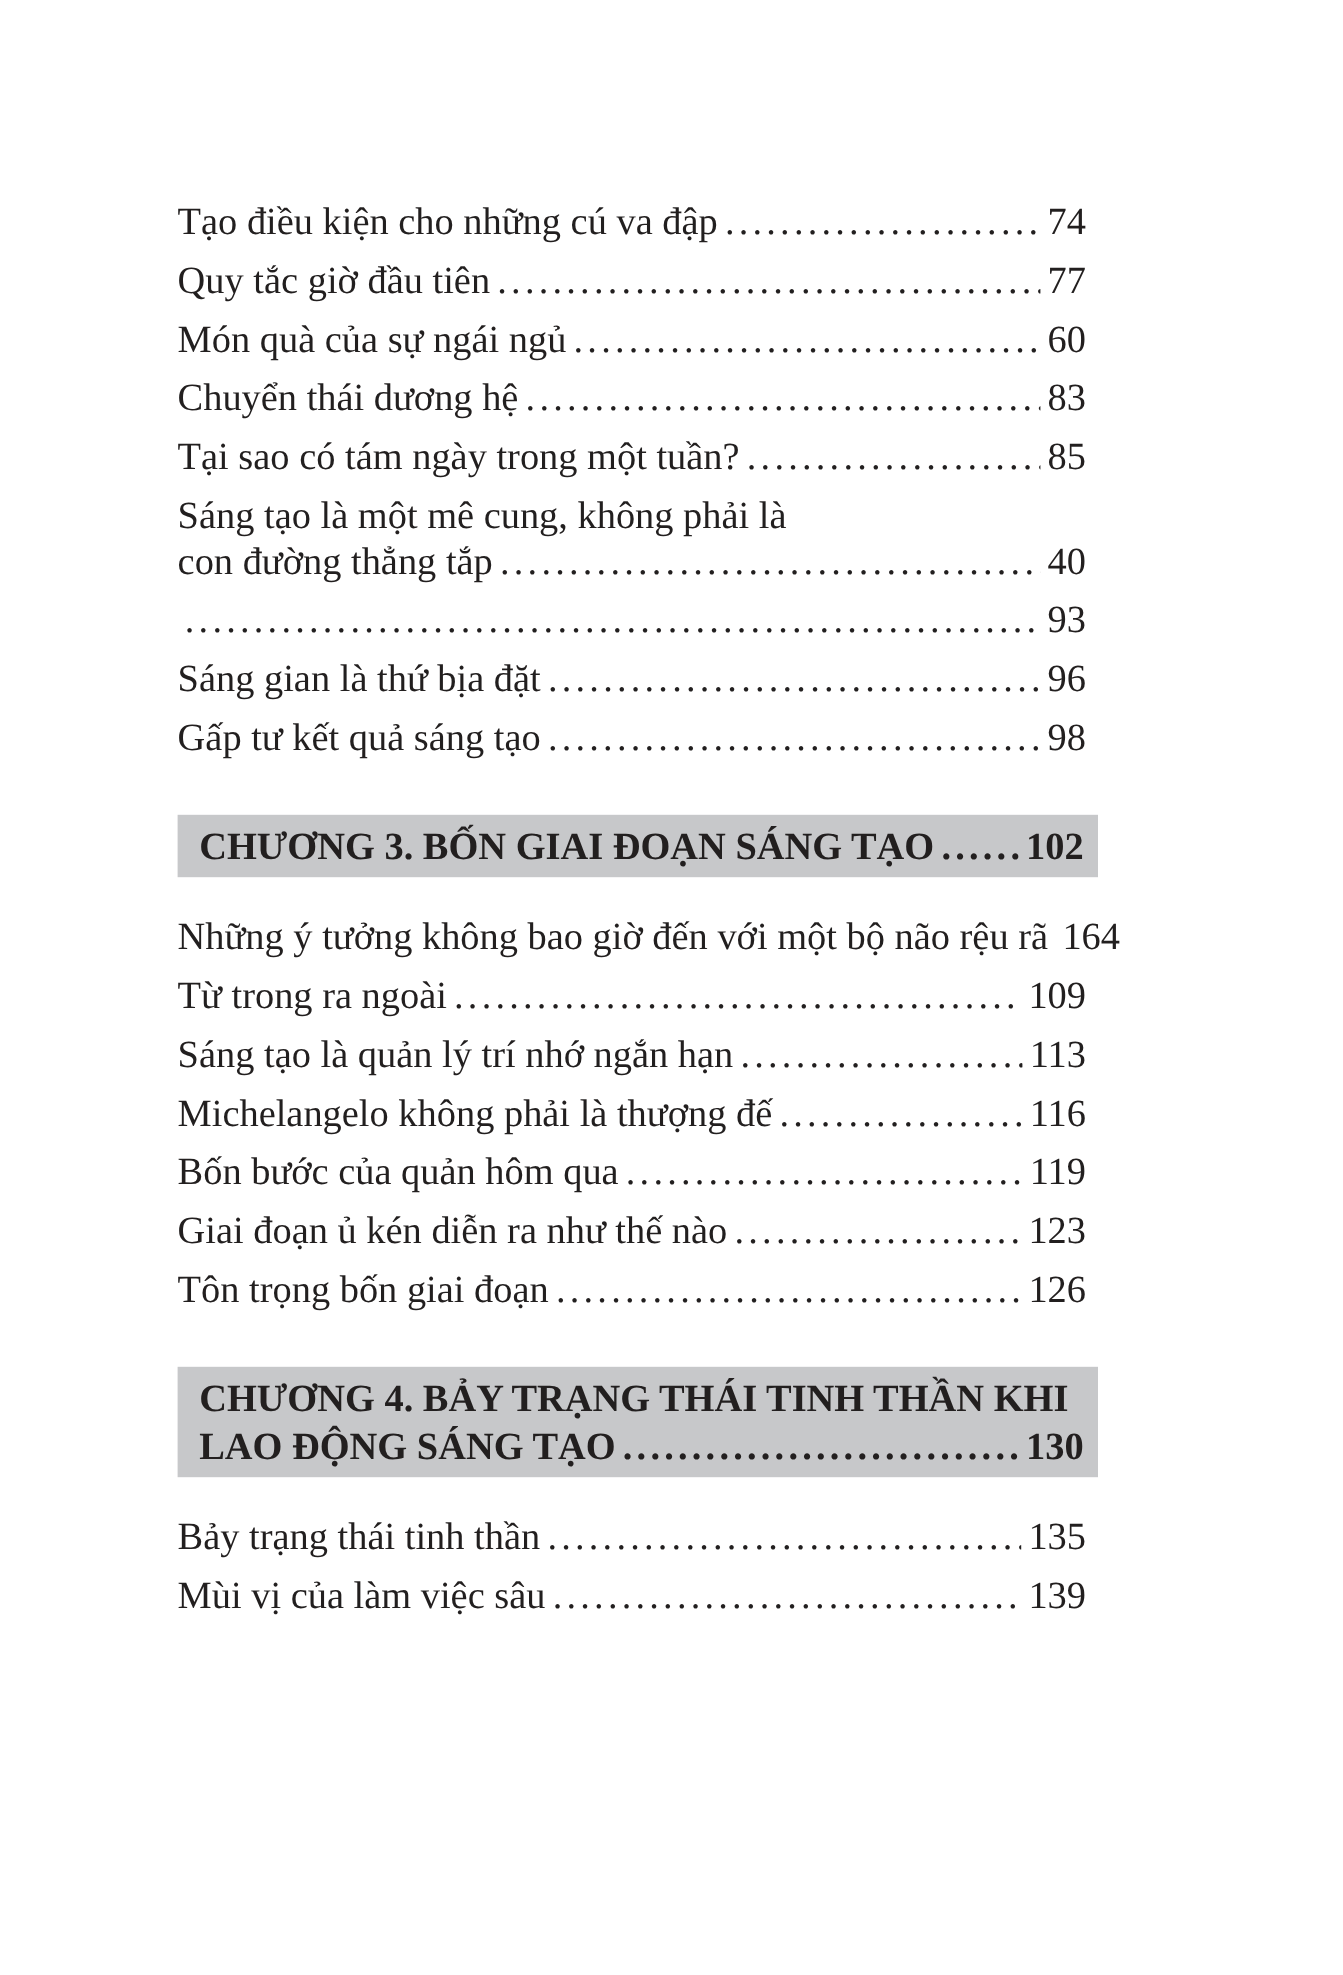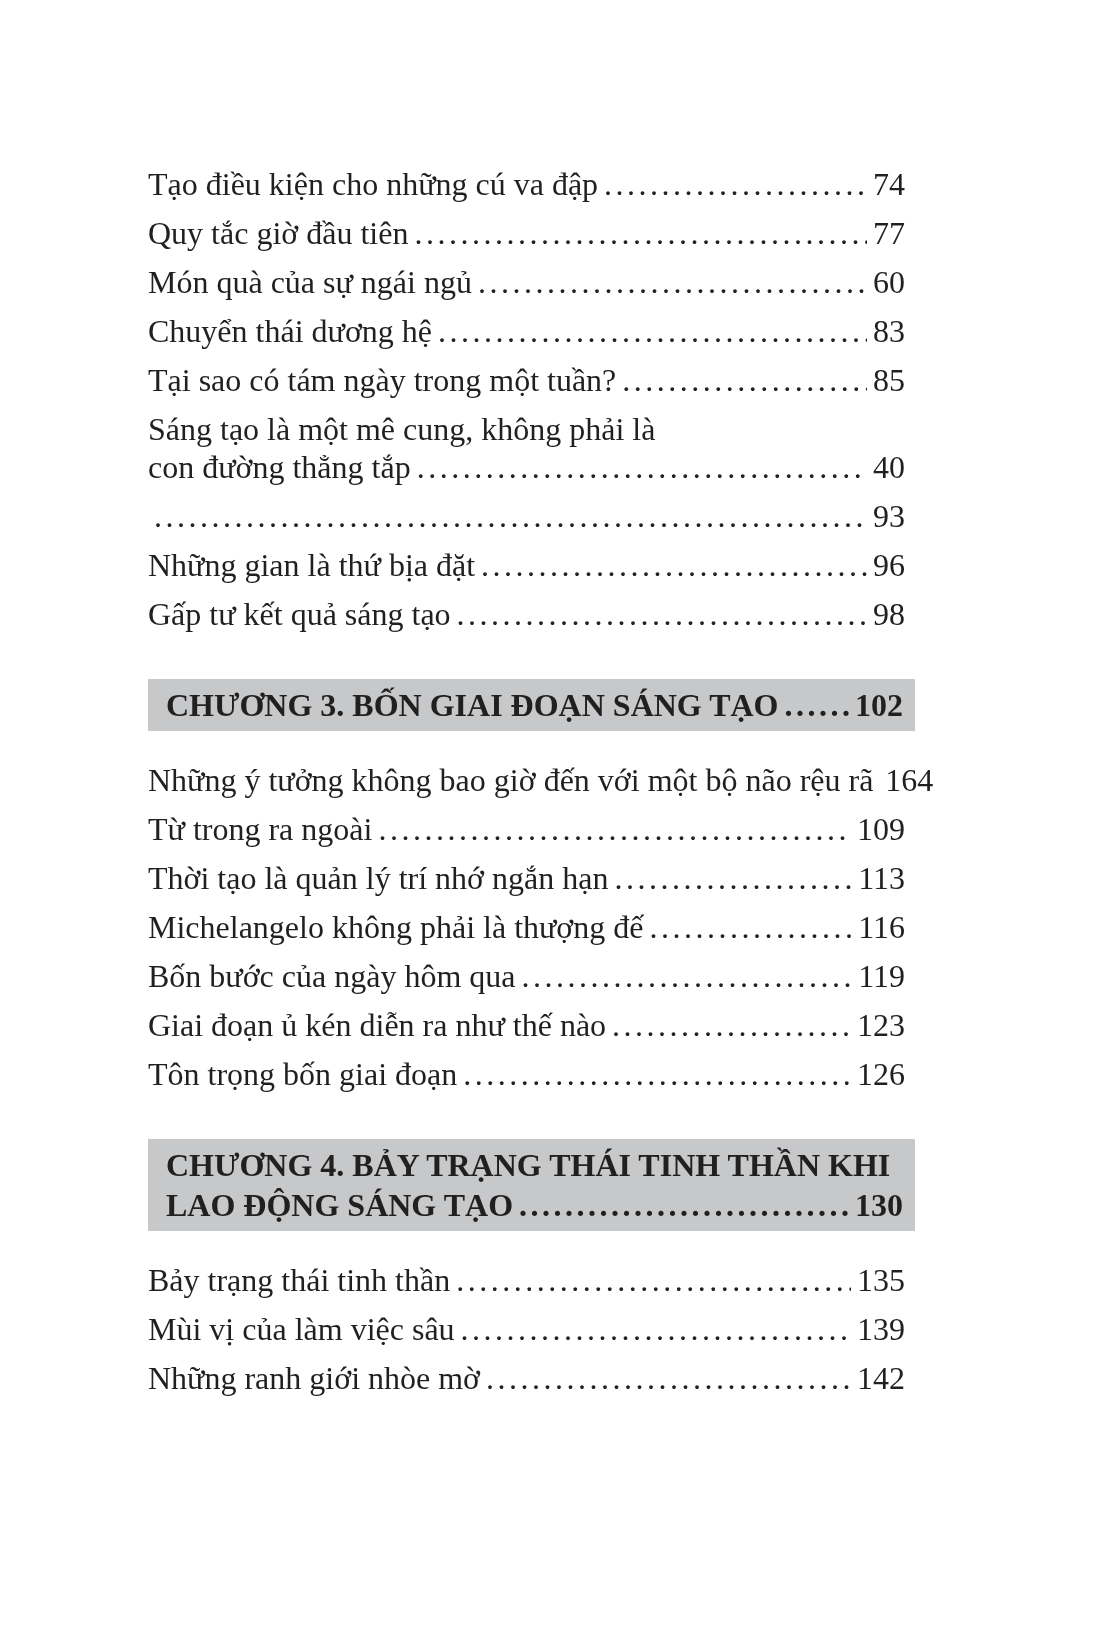--- a/index.html
+++ b/index.html
@@ -104,21 +104,21 @@
         </div>
       </div>
       <div class="toc-block entry">
         <div class="toc-line with-leader">
           <span class="leader"></span>
           <span class="pagenum">93</span>
         </div>
       </div>
       <div class="toc-block entry">
         <div class="toc-line with-leader">
-          <span class="toc-title">Những gian là thứ bịa đặt</span>
+          <span class="toc-title">Sáng gian là thứ bịa đặt</span>
           <span class="leader"></span>
           <span class="pagenum">96</span>
         </div>
       </div>
       <div class="toc-block entry">
         <div class="toc-line with-leader">
           <span class="toc-title">Gấp tư kết quả sáng tạo</span>
           <span class="leader"></span>
           <span class="pagenum">98</span>
         </div>
@@ -139,35 +139,35 @@
       </div>
       <div class="toc-block entry">
         <div class="toc-line with-leader">
           <span class="toc-title">Từ trong ra ngoài</span>
           <span class="leader"></span>
           <span class="pagenum">109</span>
         </div>
       </div>
       <div class="toc-block entry">
         <div class="toc-line with-leader">
-          <span class="toc-title">Thời tạo là quản lý trí nhớ ngắn hạn</span>
+          <span class="toc-title">Sáng tạo là quản lý trí nhớ ngắn hạn</span>
           <span class="leader"></span>
           <span class="pagenum">113</span>
         </div>
       </div>
       <div class="toc-block entry">
         <div class="toc-line with-leader">
           <span class="toc-title">Michelangelo không phải là thượng đế</span>
           <span class="leader"></span>
           <span class="pagenum">116</span>
         </div>
       </div>
       <div class="toc-block entry">
         <div class="toc-line with-leader">
-          <span class="toc-title">Bốn bước của ngày hôm qua</span>
+          <span class="toc-title">Bốn bước của quản hôm qua</span>
           <span class="leader"></span>
           <span class="pagenum">119</span>
         </div>
       </div>
       <div class="toc-block entry">
         <div class="toc-line with-leader">
           <span class="toc-title">Giai đoạn ủ kén diễn ra như thế nào</span>
           <span class="leader"></span>
           <span class="pagenum">123</span>
         </div>
@@ -192,23 +192,16 @@
           <span class="toc-title">Bảy trạng thái tinh thần</span>
           <span class="leader"></span>
           <span class="pagenum">135</span>
         </div>
       </div>
       <div class="toc-block entry">
         <div class="toc-line with-leader">
           <span class="toc-title">Mùi vị của làm việc sâu</span>
           <span class="leader"></span>
           <span class="pagenum">139</span>
-        </div>
-      </div>
-      <div class="toc-block entry">
-        <div class="toc-line with-leader">
-          <span class="toc-title">Những ranh giới nhòe mờ</span>
-          <span class="leader"></span>
-          <span class="pagenum">142</span>
         </div>
       </div>
     </main>
 </div>
 
 </body></html>

